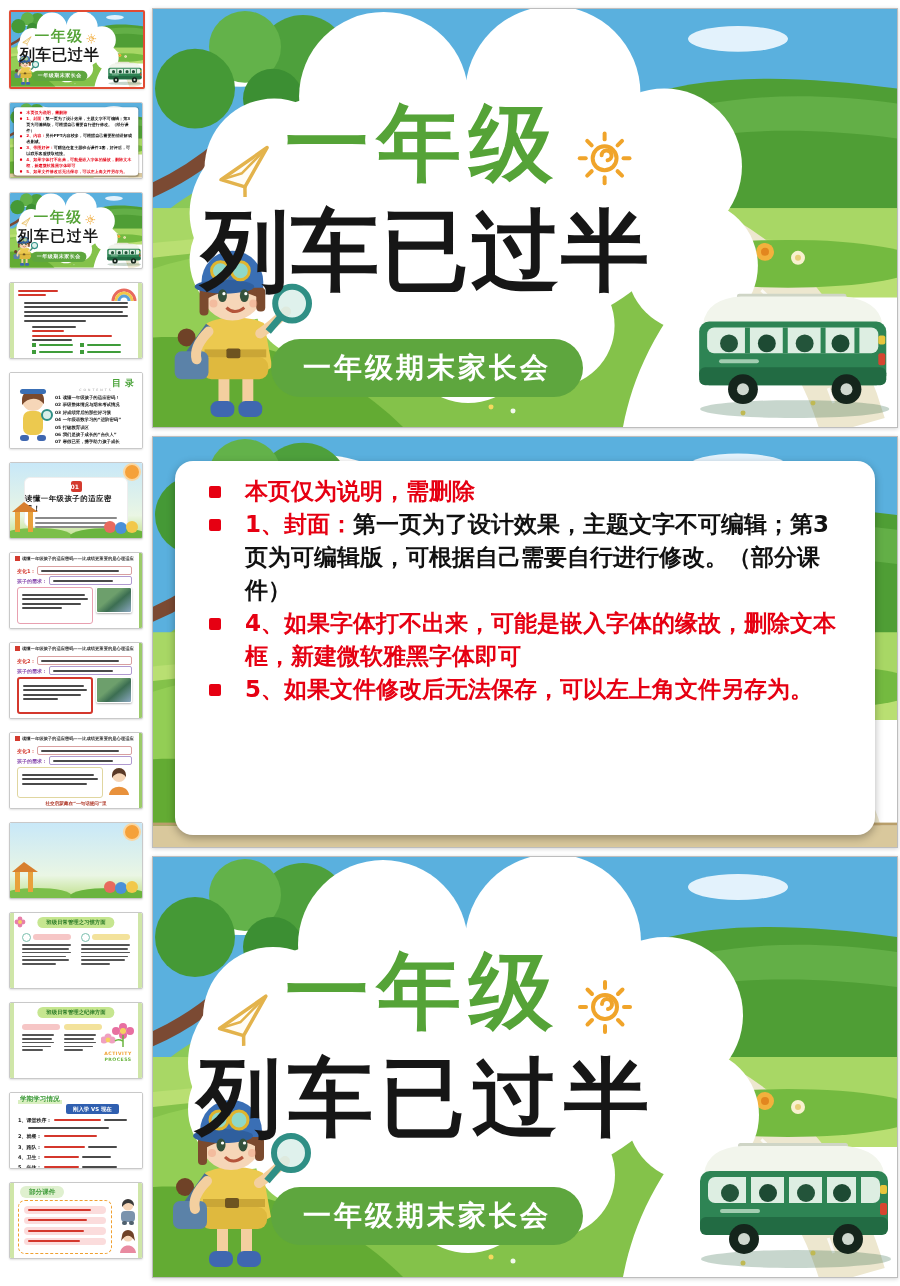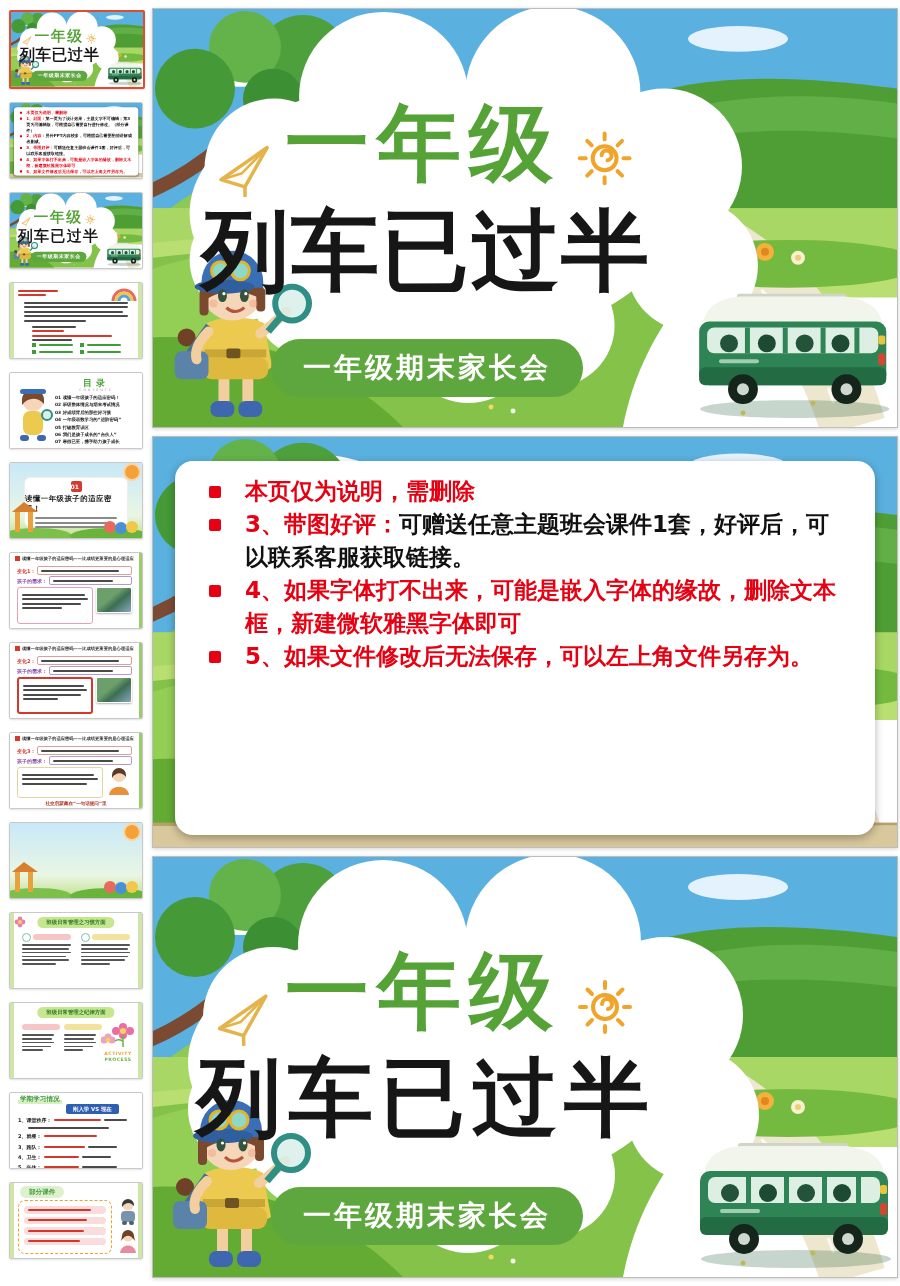--- a/index.html
+++ b/index.html
@@ -60,21 +60,21 @@
   .t4-red{position:absolute;left:8px;top:4px;width:40px;}
   .t4-rainbow{position:absolute;right:5px;top:2px;}
   .t4-para{position:absolute;left:14px;right:14px;top:16px;}
   .t4-mid{position:absolute;left:22px;right:30px;top:40px;}
   .t4-grid{position:absolute;left:22px;right:14px;top:60px;display:flex;flex-wrap:wrap;}
   .t4-gi{display:flex;align-items:center;width:50%;margin-bottom:3px;}
   .t4-gq{width:4px;height:4px;background:#3f9c3a;margin-right:3px;}
   .t4-gb{height:2px;background:#3f9c3a;border-radius:1px;width:70%;}
 
   
-  .t5-title{position:absolute;left:44px;right:4px;top:4px;text-align:center;
+  .t5-title{position:absolute;left:44px;right:4px;top:4px;text-align:right;
     font-size:9px;font-weight:900;color:#4aa339;letter-spacing:4px;}
   .t5-sub{position:absolute;left:44px;right:4px;top:15px;text-align:center;
     font-size:3.2px;letter-spacing:2px;color:#999;}
   .t5-items{position:absolute;left:45px;right:3px;top:21px;font-size:4.4px;font-weight:700;
     color:#222;line-height:1.68;white-space:nowrap;}
   .t5-girl{position:absolute;left:2px;top:10px;}
 
   
   .sec-sky{position:absolute;inset:0;background:linear-gradient(#c8e8f8,#eaf6e4 70%,#bfe08a);}
   .sec-panel{position:absolute;left:14px;right:14px;top:14px;bottom:11px;background:#fff;
@@ -1117,21 +1117,21 @@
     </g>
   </svg>
 </div>
     <div class="notes-box">
       <div class="note-item">
                 <span class="nb"></span>
         <div class="nt"><span class="lead">本页仅为说明，需删除</span><span></span></div>
               </div>
       <div class="note-item">
                 <span class="nb"></span>
-        <div class="nt"><span class="lead">3、带图好评：</span><span>可赠送任意主题班会课件1套，好评后，可以联系客服获取链接。</span></div>
+        <div class="nt"><span class="lead">1、封面：</span><span>第一页为了设计效果，主题文字不可编辑；第3页为可编辑版，可根据自己需要自行进行修改。（部分课件）</span></div>
               </div>
       <div class="note-item">
                 <span class="nb"></span>
         <div class="nt"><span class="lead">4、如果字体打不出来，可能是嵌入字体的缘故，删除文本框，新建微软雅黑字体即可</span><span></span></div>
               </div>
       <div class="note-item">
                 <span class="nb"></span>
         <div class="nt"><span class="lead">5、如果文件修改后无法保存，可以左上角文件另存为。</span><span></span></div>
               </div>
     </div>

